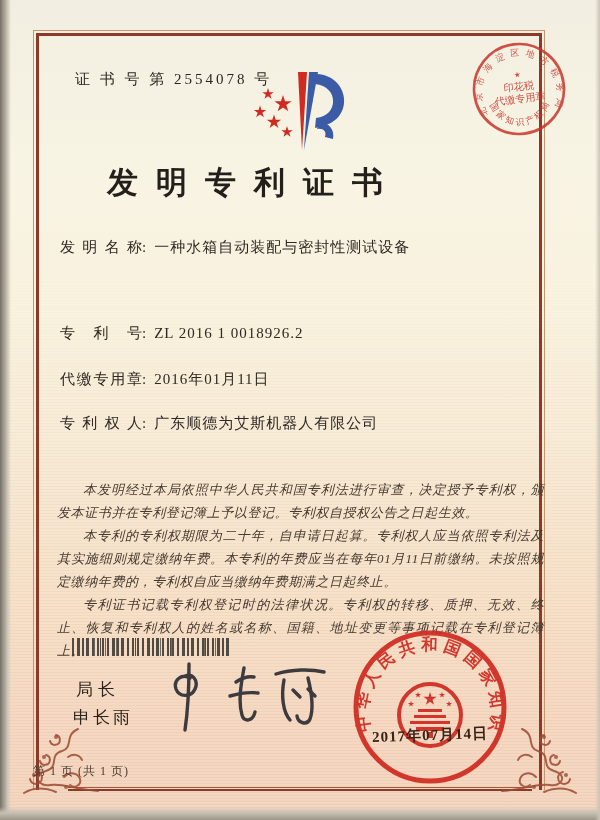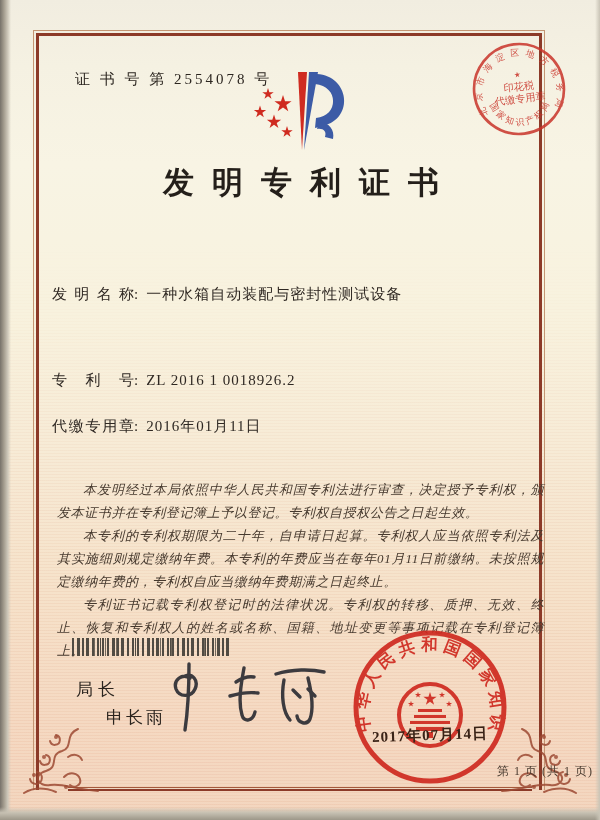--- a/index.html
+++ b/index.html
@@ -30,49 +30,49 @@
   .bottom-line { position:absolute; left:68px; top:787px; width:464px; height:4px;
     background:linear-gradient(180deg,#a5593b 0 1px,#eed7c2 1px 2px,#8c3a28 2px 4px); }
   .flourish { position:absolute; width:82px; height:70px; }
   .flourish.left { left:20px; top:727px; }
   .flourish.right { left:498px; top:727px; transform:scaleX(-1); }
 
   .cert-no { position:absolute; left:55px; top:70px; font-size:15px; letter-spacing:3px; color:#2c2620;margin-left:20px; }
   .logo { position:absolute; left:243px; top:60px; width:120px; height:102px; }
   .tax-stamp { position:absolute; left:471px; top:41px; width:96px; height:96px; transform:rotate(-7deg); opacity:.85; }
 
-  .title { position:absolute; left:33px; top:162px; width:424px; text-align:right;
+  .title { position:absolute; left:33px; top:162px; width:424px; text-align:center;
     font-size:31px; font-weight:bold; letter-spacing:18px; text-indent:18px; color:#241f1a; }
 
-  .field-row { position:absolute; left:52px; font-size:15px; color:#2f2823; white-space:nowrap;margin-top:47px; }
+  .field-row { position:absolute; left:60px; font-size:15px; color:#2f2823; white-space:nowrap; }
   .flabel { display:inline-block; width:82px; text-align:justify; text-align-last:justify; }
   .fcolon { display:inline-block; margin-right:8px; }
   .fvalue { letter-spacing:1px; }
 
   .body-text { position:absolute; left:57px; top:478px; width:487px;
     font-size:13px; line-height:23px; letter-spacing:.6px; color:#46392e;
     text-align:justify; font-style:normal; }
   .body-text p { text-indent:2em;font-style:italic; }
 
   .barcode { position:absolute; left:72px; top:638px; width:157px; height:18px;
     background:
       repeating-linear-gradient(90deg,#35332d 0 2px,rgba(0,0,0,0) 2px 5px),
       repeating-linear-gradient(90deg,#35332d 0 1px,rgba(0,0,0,0) 1px 7px),
       repeating-linear-gradient(90deg,rgba(53,51,45,.8) 0 1px,rgba(0,0,0,0) 1px 11px);
     opacity:.85; }
 
   .officer-title { position:absolute; left:76px; top:678px; font-size:17px; letter-spacing:5px; color:#2b241e; }
-  .officer-name  { position:absolute; left:73px; top:706px; font-size:17px; letter-spacing:3px; color:#2b241e;margin-left:33px; }
+  .officer-name  { position:absolute; left:73px; top:706px; font-size:17px; letter-spacing:3px; color:#2b241e; }
   .signature { position:absolute; left:156px; top:660px; width:185px; height:78px; }
 
   .grant-seal { position:absolute; left:350px; top:627px; width:160px; height:160px; opacity:.92; }
   .seal-date { position:absolute; left:352px; top:726px; width:156px; text-align:center;
     font-size:15px; font-weight:bold; letter-spacing:1px; color:#3a2317; transform:rotate(-2deg); }
 
-  .footer { position:absolute; left:33px; top:763px; width:560px; text-align:right;
+  .footer { position:absolute; left:33px; top:763px; width:560px; text-align:left;
     font-size:12px; letter-spacing:1px; color:#4a3c30; }
 </style>
 </head>
 <body>
 
 <div class="page">
   <div class="texture"></div>
 
   <div class="frame">
     <div class="frame-inner"></div>
@@ -154,20 +154,23 @@
   <div class="title">发明专利证书</div>
 
   <div class="field-row" style="top:238px">
     <span class="flabel">发明名称</span><span class="fcolon">:</span><span class="fvalue">一种水箱自动装配与密封性测试设备</span>
   </div>
   <div class="field-row" style="top:324px">
     <span class="flabel">专利号</span><span class="fcolon">:</span><span class="fvalue">ZL 2016 1 0018926.2</span>
   </div>
   <div class="field-row" style="top:370px">
     <span class="flabel">代缴专用章</span><span class="fcolon">:</span><span class="fvalue">2016年01月11日</span>
+  </div>
+  <div class="field-row" style="top:414px">
+    <span class="flabel">专利权人</span><span class="fcolon">:</span><span class="fvalue">广东顺德为艾斯机器人有限公司</span>
   </div>
 
   <div class="body-text">
     <p>本发明经过本局依照中华人民共和国专利法进行审查，决定授予专利权，颁发本证书并在专利登记簿上予以登记。专利权自授权公告之日起生效。</p>
     <p>本专利的专利权期限为二十年，自申请日起算。专利权人应当依照专利法及其实施细则规定缴纳年费。本专利的年费应当在每年01月11日前缴纳。未按照规定缴纳年费的，专利权自应当缴纳年费期满之日起终止。</p>
     <p>专利证书记载专利权登记时的法律状况。专利权的转移、质押、无效、终止、恢复和专利权人的姓名或名称、国籍、地址变更等事项记载在专利登记簿上。</p>
   </div>
 
   <div class="barcode"></div>
 

